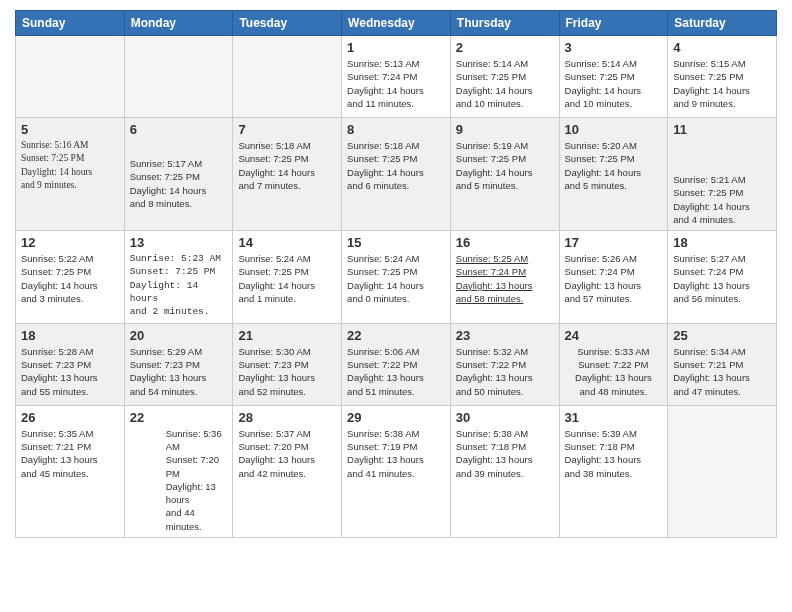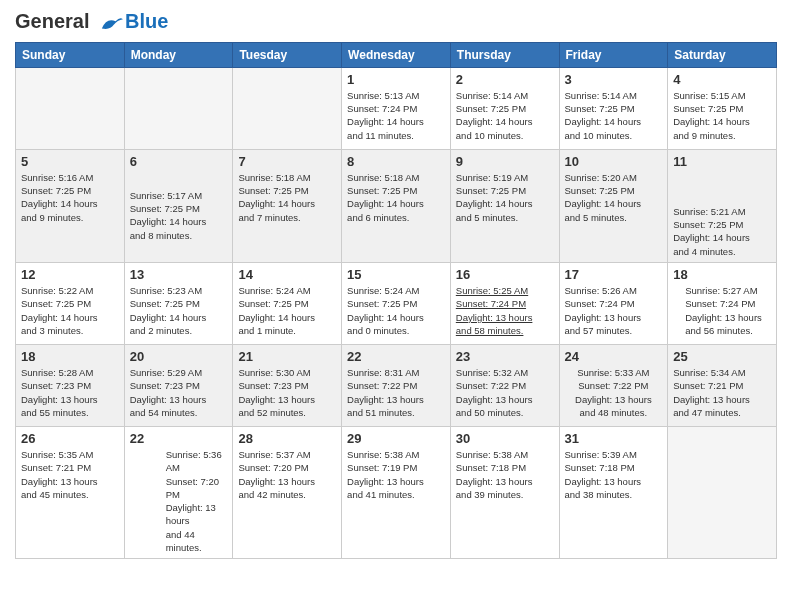--- a/index.html
+++ b/index.html
@@ -80,38 +80,20 @@
       line-height: 1.4;
     }
     .row-shade td {
       background: #f0f0f0;
     }
   </style>
 </head>
 <body>
 
 <div class="page">
-  <div class="header">
-    <div class="logo">
-      <div>
-        <div style="display:flex;align-items:center;">
-          <div style="font-size:20px;font-weight:bold;color:#333;line-height:1.1;">General
-            <svg class="logo-icon" viewBox="0 0 30 24" style="display:inline-block;vertical-align:middle;width:28px;height:22px;">
-              <path d="M5,18 Q10,6 20,10 Q25,5 28,8 Q22,9 18,14 Q14,20 5,18Z" fill="#1a6fba"></path>
-            </svg>
-          </div>
-          <div style="font-size:20px;font-weight:bold;color:#1a6fba;line-height:1.1;margin-top:-2px;">Blue</div>
-        </div>
-      </div>
-    </div>
-    <div class="title-block">
-      <div class="month-title"></div>
-      <div class="subtitle"></div>
-    </div>
-  </div>
 
   <table class="calendar">
     <thead>
       <tr>
       <th>Sunday</th>
           <th>Monday</th>
           <th>Tuesday</th>
           <th>Wednesday</th>
           <th>Thursday</th>
           <th>Friday</th>
@@ -148,21 +130,21 @@
             <div class="day-number">4</div>
             <div class="day-info" style="white-space: pre-line;">Sunrise: 5:15 AM
 Sunset: 7:25 PM
 Daylight: 14 hours
 and 9 minutes.</div>
           </td>
         </tr>
         <tr class="row-shade">
           <td>
             <div class="day-number">5</div>
-            <div class="day-info" style="white-space: pre-line;">Sunrise: 5:16 AM
+            <div class="day-info" style="white-space: pre-line; font-family: Liberation Serif, serif;">Sunrise: 5:16 AM
 Sunset: 7:25 PM
 Daylight: 14 hours
 and 9 minutes.</div>
           </td>
           <td>
             <div class="day-number">6</div>
             <div class="day-info" style="white-space: pre-line; margin-top: 20px;">Sunrise: 5:17 AM
 Sunset: 7:25 PM
 Daylight: 14 hours
 and 8 minutes.</div>
@@ -206,21 +188,21 @@
         <tr>
           <td>
             <div class="day-number">12</div>
             <div class="day-info" style="white-space: pre-line;">Sunrise: 5:22 AM
 Sunset: 7:25 PM
 Daylight: 14 hours
 and 3 minutes.</div>
           </td>
           <td>
             <div class="day-number">13</div>
-            <div class="day-info" style="white-space: pre-line;">Sunrise: 5:23 AM
+            <div class="day-info" style="white-space: pre-line; font-family: Liberation Mono, monospace;">Sunrise: 5:23 AM
 Sunset: 7:25 PM
 Daylight: 14 hours
 and 2 minutes.</div>
           </td>
           <td>
             <div class="day-number">14</div>
             <div class="day-info" style="white-space: pre-line;">Sunrise: 5:24 AM
 Sunset: 7:25 PM
 Daylight: 14 hours
 and 1 minute.</div>
@@ -241,21 +223,21 @@
           </td>
           <td>
             <div class="day-number">17</div>
             <div class="day-info" style="white-space: pre-line;">Sunrise: 5:26 AM
 Sunset: 7:24 PM
 Daylight: 13 hours
 and 57 minutes.</div>
           </td>
           <td>
             <div class="day-number">18</div>
-            <div class="day-info" style="white-space: pre-line; margin-left: 12px;">Sunrise: 5:27 AM
+            <div class="day-info" style="white-space: pre-line;">Sunrise: 5:27 AM
 Sunset: 7:24 PM
 Daylight: 13 hours
 and 56 minutes.</div>
           </td>
         </tr>
         <tr class="row-shade">
           <td>
             <div class="day-number">18</div>
             <div class="day-info" style="white-space: pre-line;">Sunrise: 5:28 AM
 Sunset: 7:23 PM
@@ -271,21 +253,21 @@
           </td>
           <td>
             <div class="day-number">21</div>
             <div class="day-info" style="white-space: pre-line;">Sunrise: 5:30 AM
 Sunset: 7:23 PM
 Daylight: 13 hours
 and 52 minutes.</div>
           </td>
           <td>
             <div class="day-number">22</div>
-            <div class="day-info" style="white-space: pre-line;">Sunrise: 8:31 AM
+            <div class="day-info" style="white-space: pre-line;">Sunrise: 5:06 AM
 Sunset: 7:22 PM
 Daylight: 13 hours
 and 51 minutes.</div>
           </td>
           <td>
             <div class="day-number">23</div>
             <div class="day-info" style="white-space: pre-line;">Sunrise: 5:32 AM
 Sunset: 7:22 PM
 Daylight: 13 hours
 and 50 minutes.</div>

